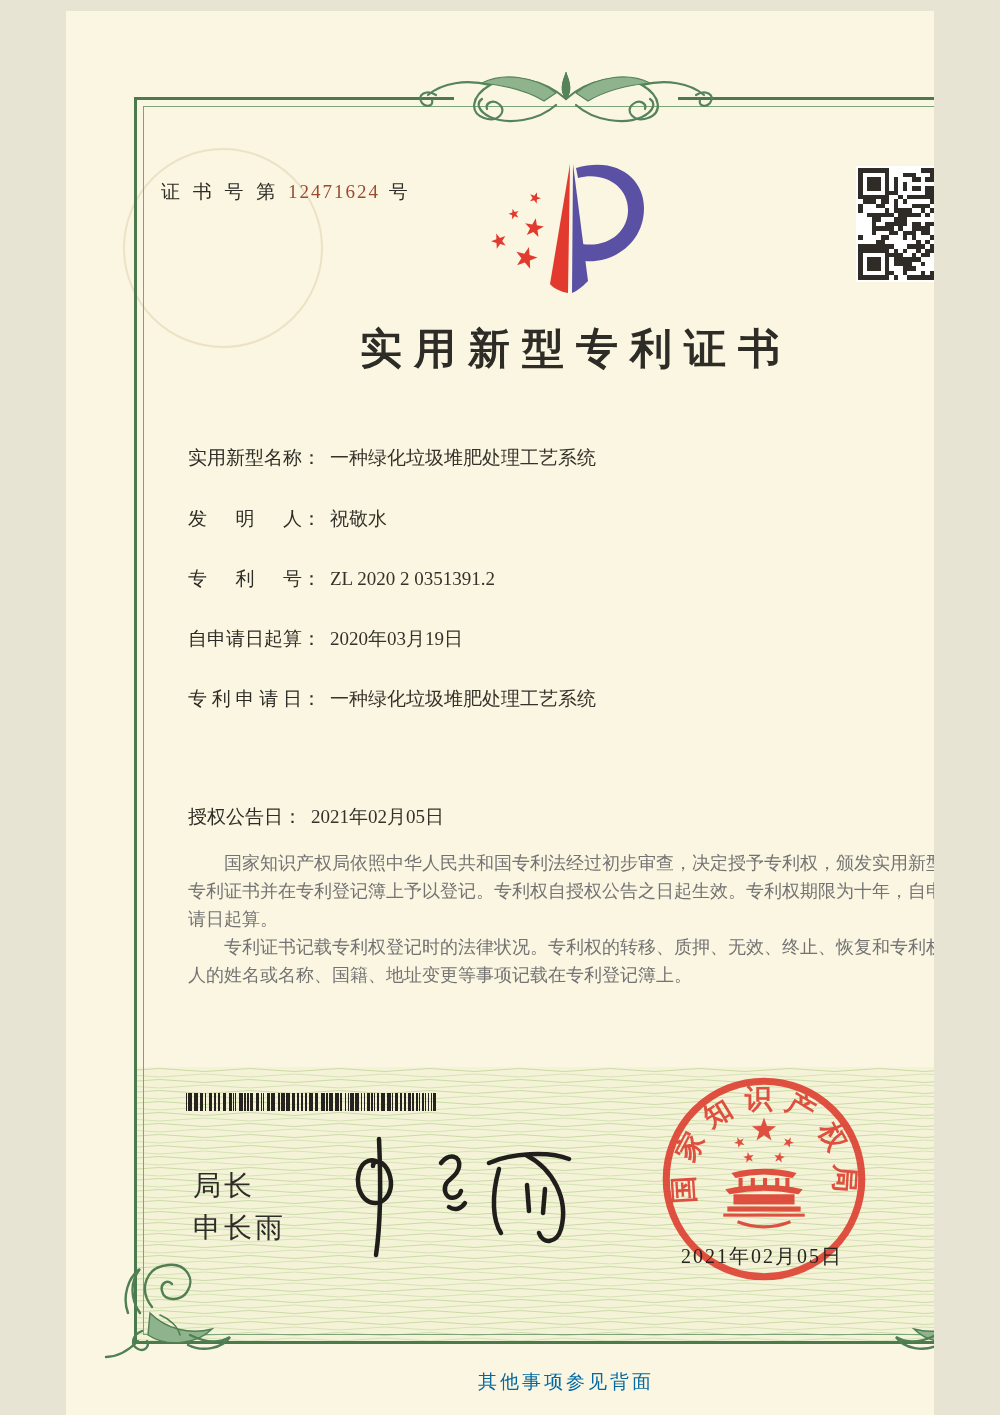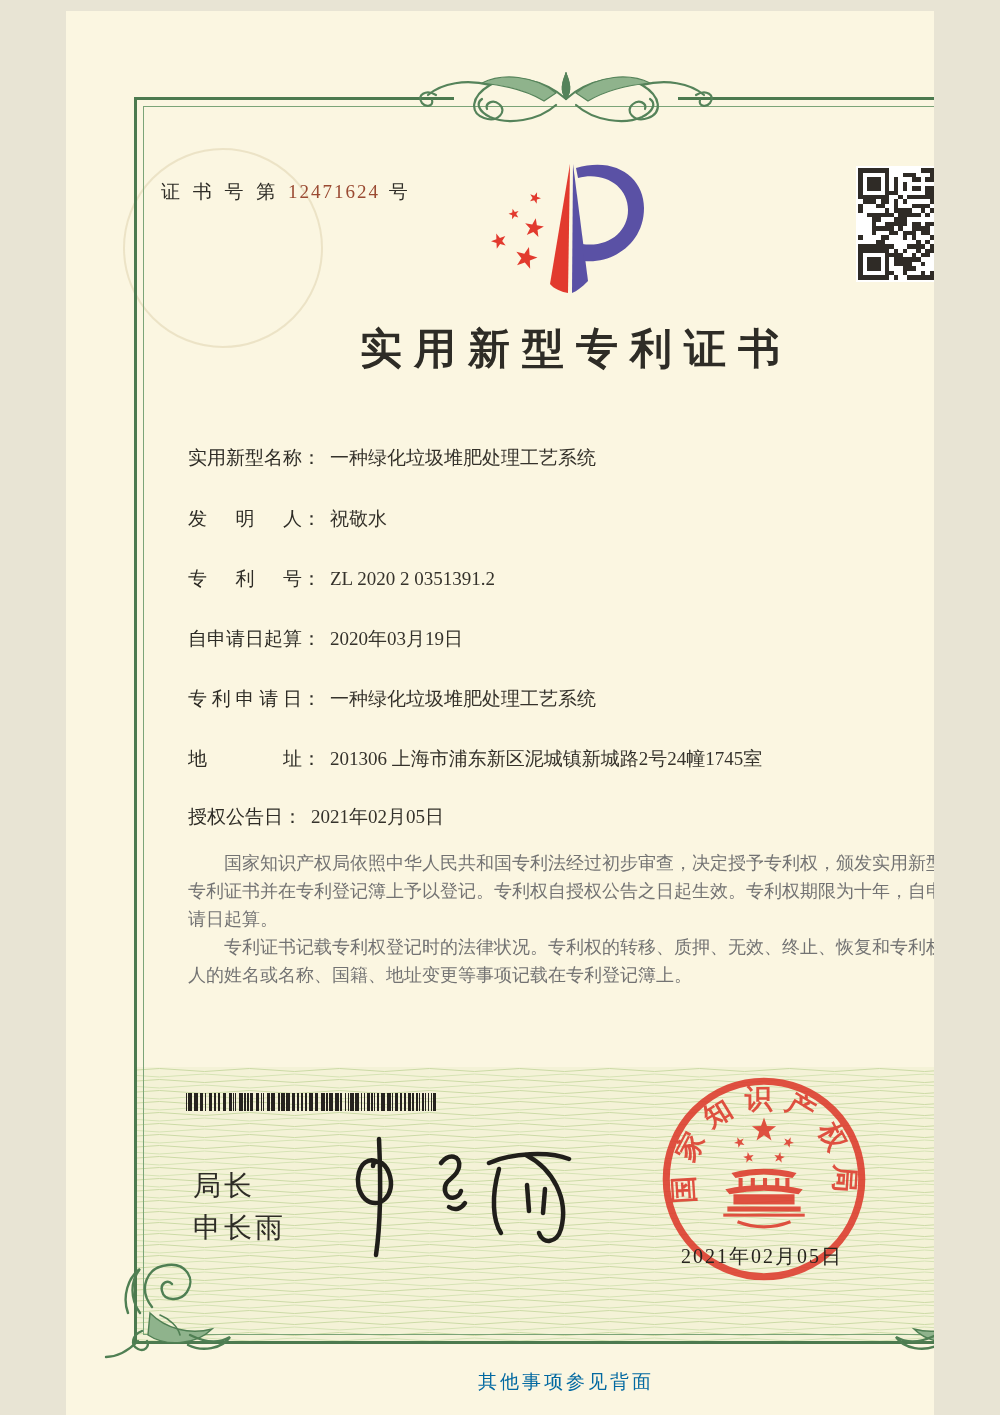--- a/index.html
+++ b/index.html
@@ -361,21 +361,20 @@
       <rect x="2" y="20" width="3" height="3" fill="#2f2b26"></rect>
     </svg>
 
   <div class="title">实用新型专利证书</div>
 
   <div class="row" style="top:434px"><span class="flabel">实用新型名称</span><span>：</span><span class="fvalue">一种绿化垃圾堆肥处理工艺系统</span></div>
   <div class="row" style="top:495px"><span class="flabel">发明人</span><span>：</span><span class="fvalue">祝敬水</span></div>
   <div class="row" style="top:555px"><span class="flabel">专利号</span><span>：</span><span class="fvalue">ZL 2020 2 0351391.2</span></div>
   <div class="row" style="top:615px"><span class="flabel">自申请日起算</span><span>：</span><span class="fvalue">2020年03月19日</span></div>
   <div class="row" style="top:675px"><span class="flabel">专利申请日</span><span>：</span><span class="fvalue">一种绿化垃圾堆肥处理工艺系统</span></div>
-  <div class="row" style="top:735px"><span class="flabel">地址</span><span>：</span><span class="fvalue">201306 上海市浦东新区泥城镇新城路2号24幢1745室</span></div>
 
   <div class="row" style="top:793px">
     <span class="flabel nw">授权公告日</span><span>：</span><span class="fvalue">2021年02月05日</span>
   </div>
 
   <div class="paras">
     <p>国家知识产权局依照中华人民共和国专利法经过初步审查，决定授予专利权，颁发实用新型专利证书并在专利登记簿上予以登记。专利权自授权公告之日起生效。专利权期限为十年，自申请日起算。</p>
     <p>专利证书记载专利权登记时的法律状况。专利权的转移、质押、无效、终止、恢复和专利权人的姓名或名称、国籍、地址变更等事项记载在专利登记簿上。</p>
   </div>
 

